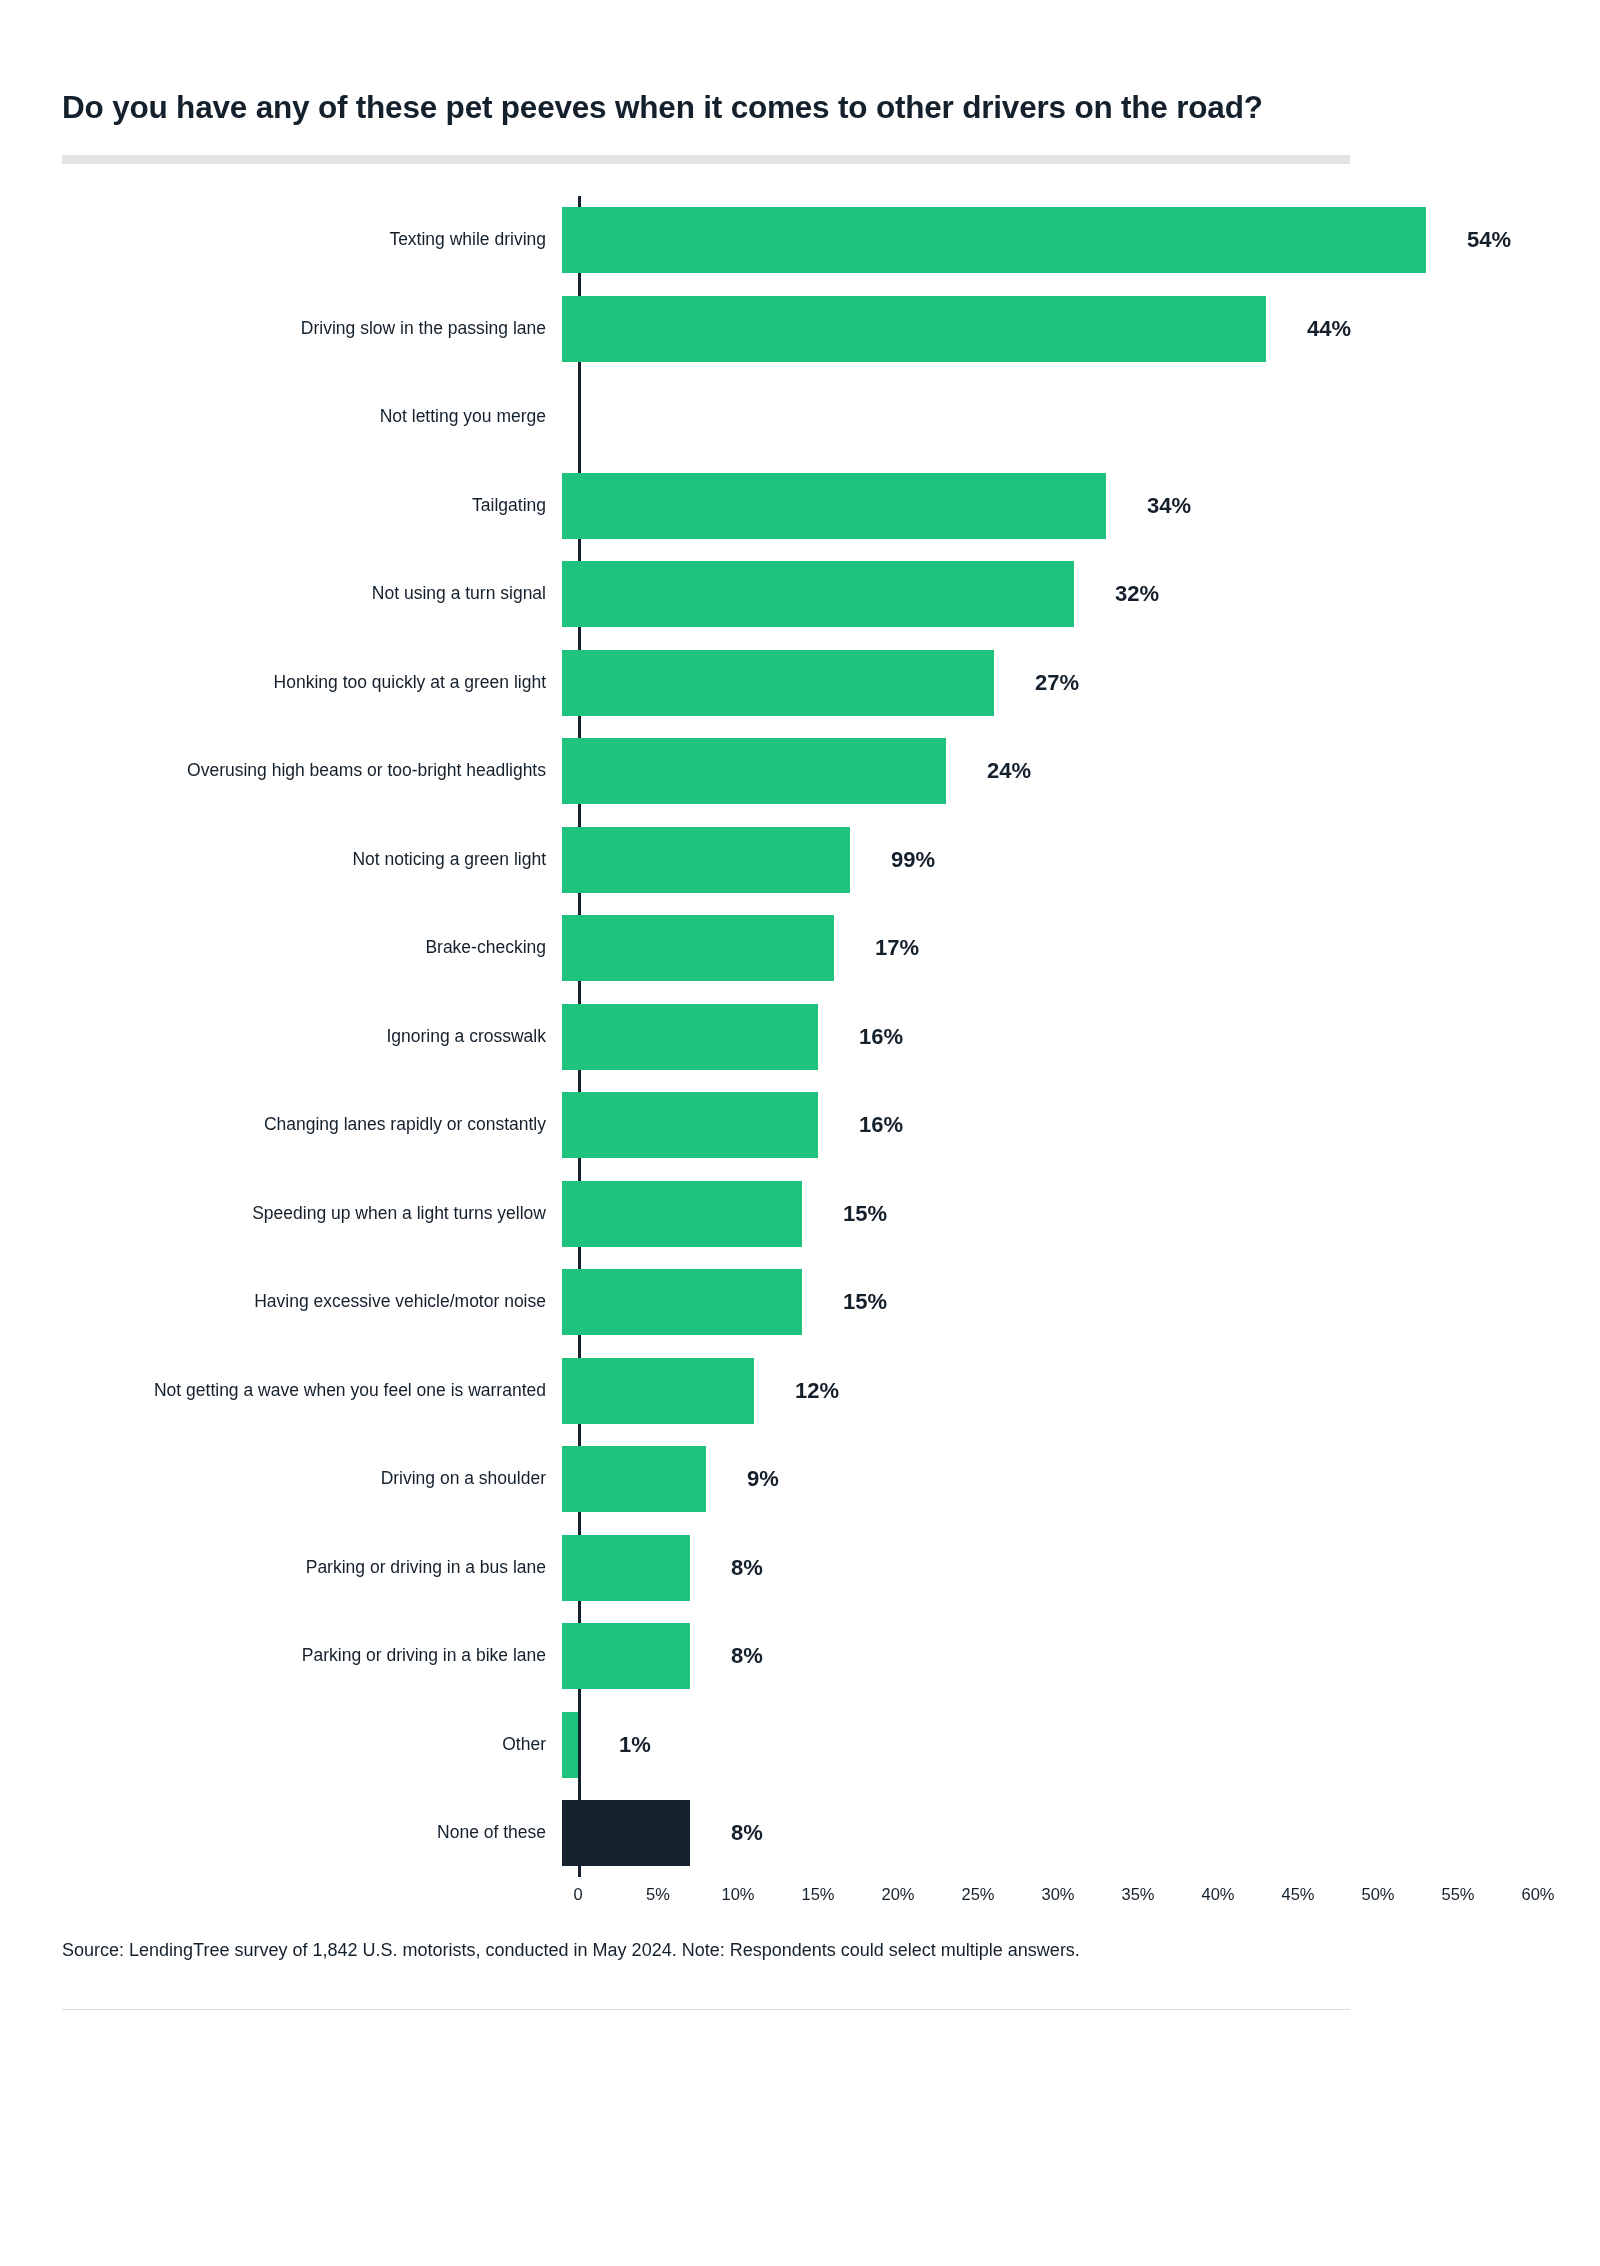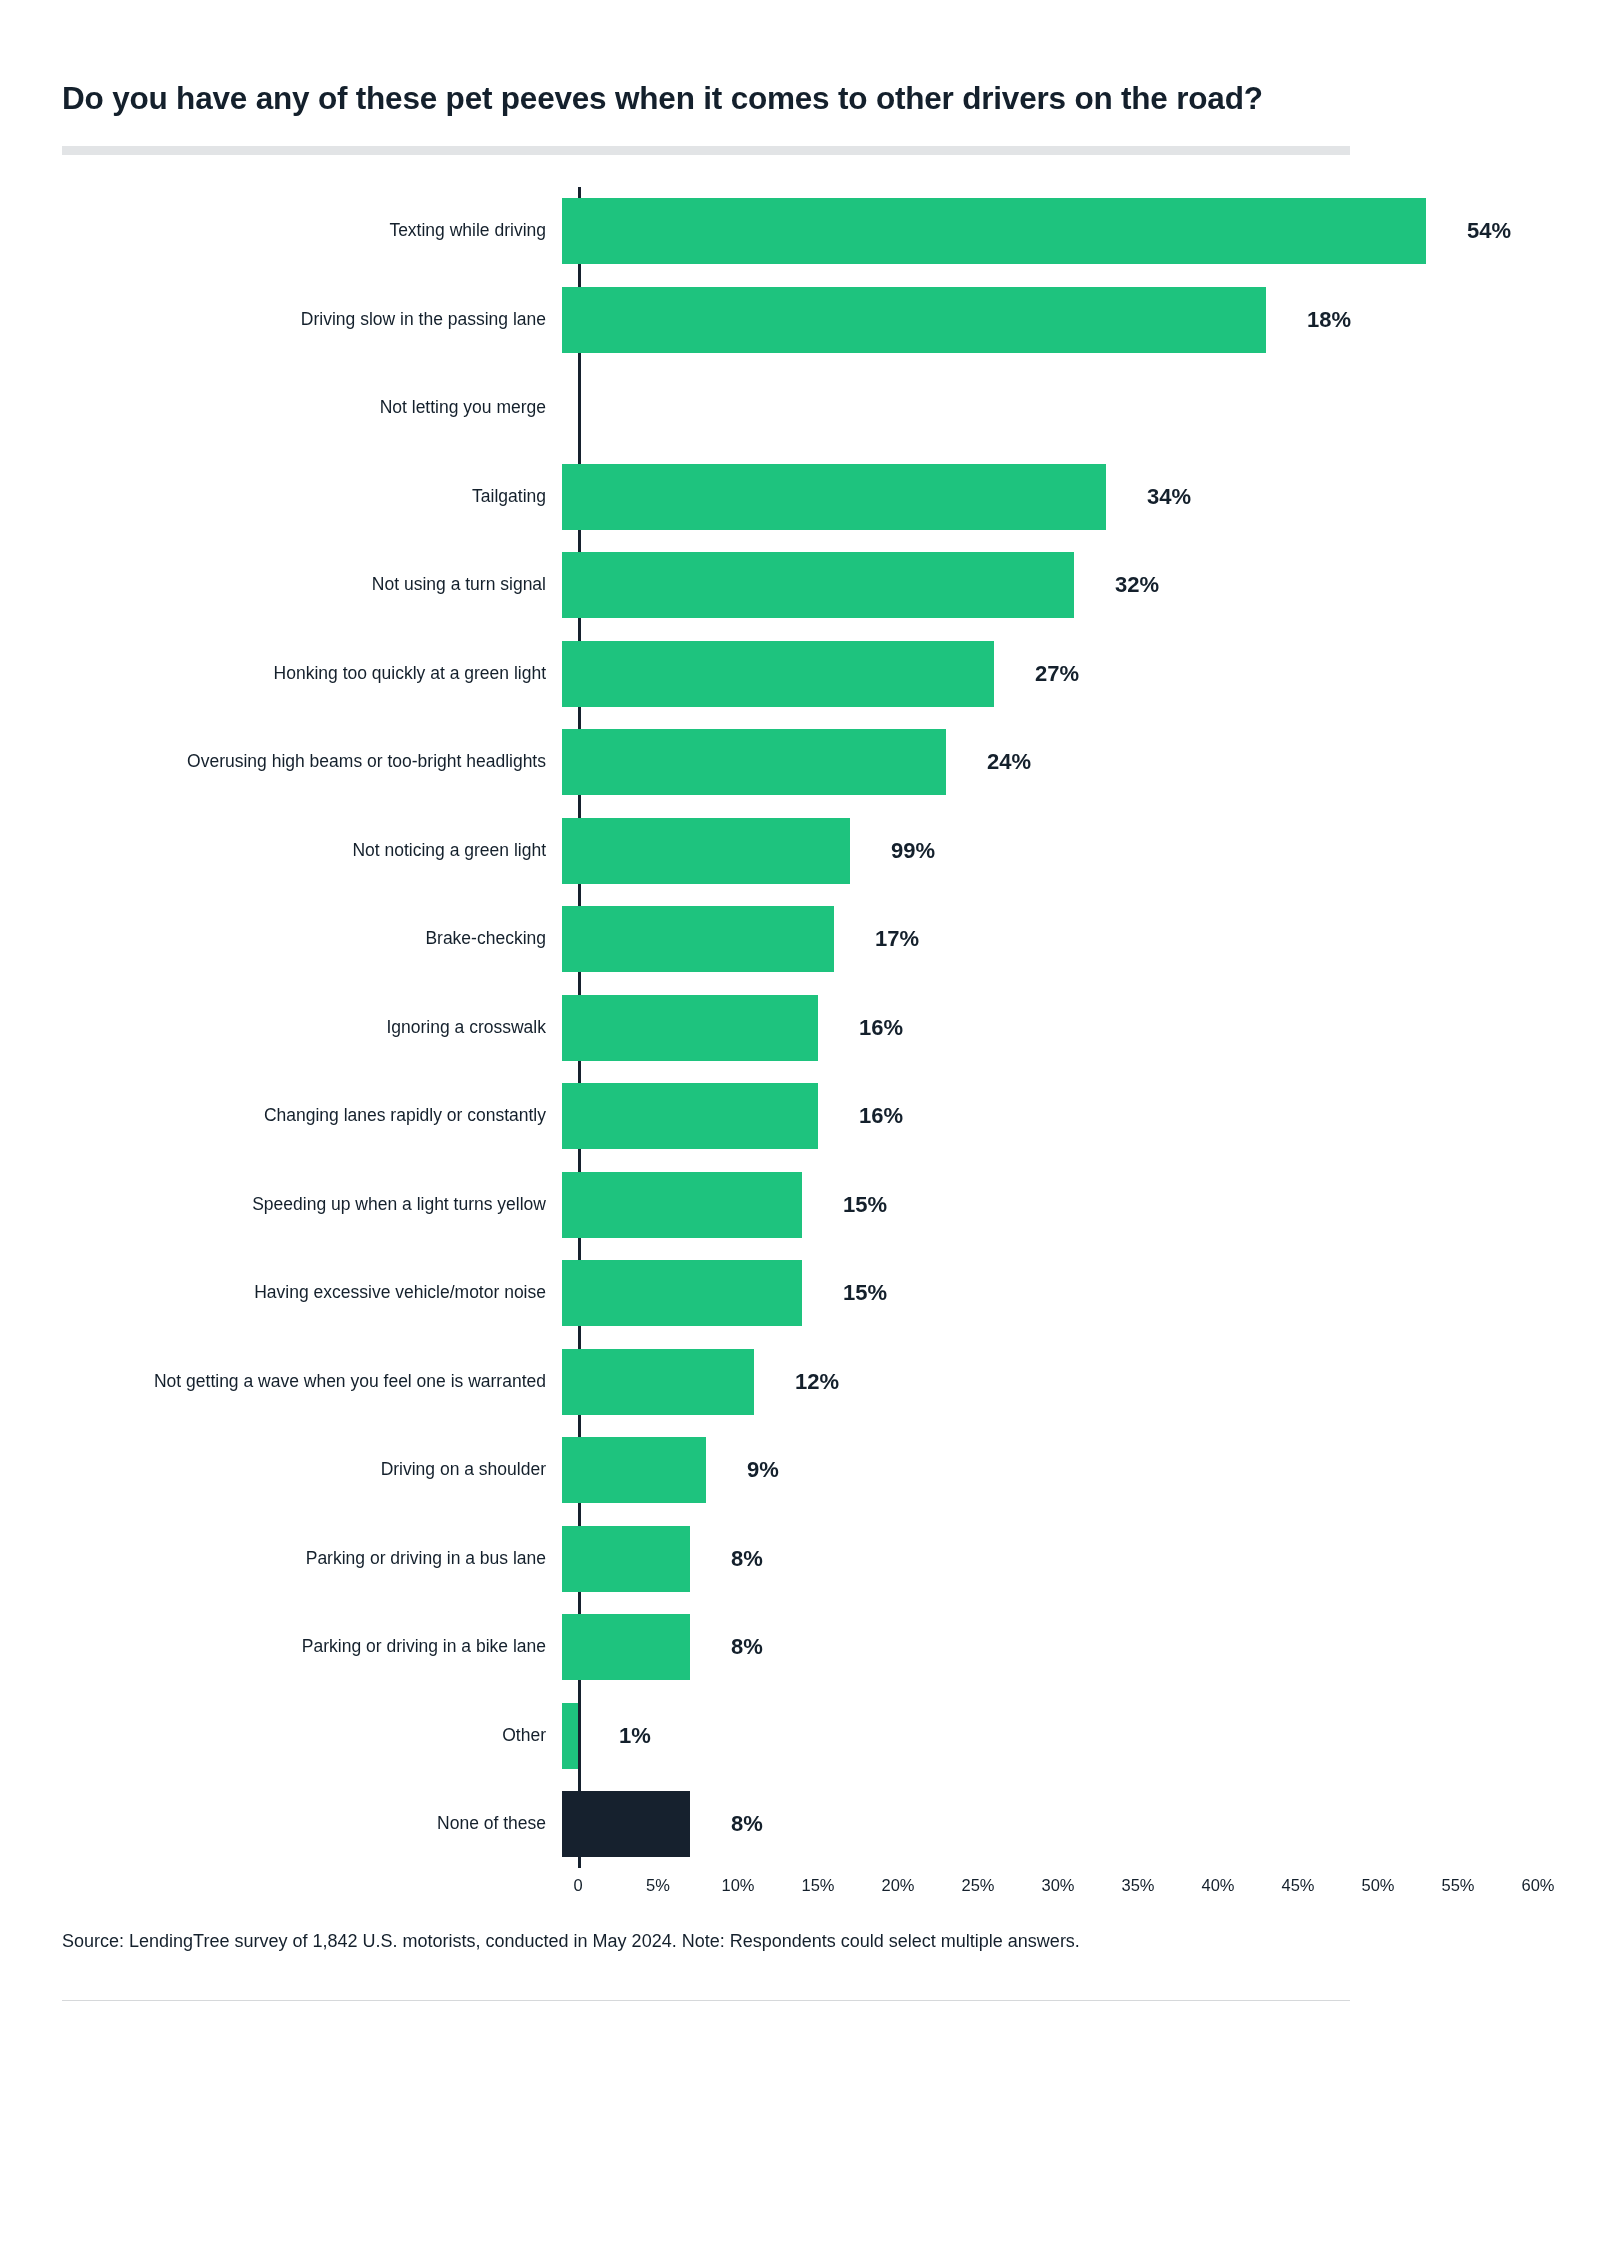--- a/index.html
+++ b/index.html
@@ -12,21 +12,21 @@
     height: 2266px;
     font-family: "Liberation Sans", sans-serif;
     color: #14202c;
     overflow: hidden;
   }
   .page {
     position: relative;
     width: 1412px;
     height: 2266px;
     box-sizing: border-box;
-    padding: 4px 62px;
+    padding: 13px 62px;
   }
   
   .title {
     font-size: 31.5px;
     font-weight: bold;
     letter-spacing: -0.2px;
     color: #14202c;
     padding-top: 76px;
     line-height: 1.2;
   }
@@ -172,21 +172,21 @@
             <div class="cat-label">Texting while driving</div>
             <div class="bar-zone">
               <div class="bar" style="background: rgb(30, 195, 126); width: 864px;"></div>
               <div class="bar-value">54%</div>
             </div>
           </div>
           <div class="row">
             <div class="cat-label">Driving slow in the passing lane</div>
             <div class="bar-zone">
               <div class="bar" style="background: rgb(30, 195, 126); width: 704px;"></div>
-              <div class="bar-value">18%</div>
+              <div class="bar-value">44%</div>
             </div>
           </div>
           <div class="row">
             <div class="cat-label">Not letting you merge</div>
           </div>
           <div class="row">
             <div class="cat-label">Tailgating</div>
             <div class="bar-zone">
               <div class="bar" style="background: rgb(30, 195, 126); width: 544px;"></div>
               <div class="bar-value">34%</div>

